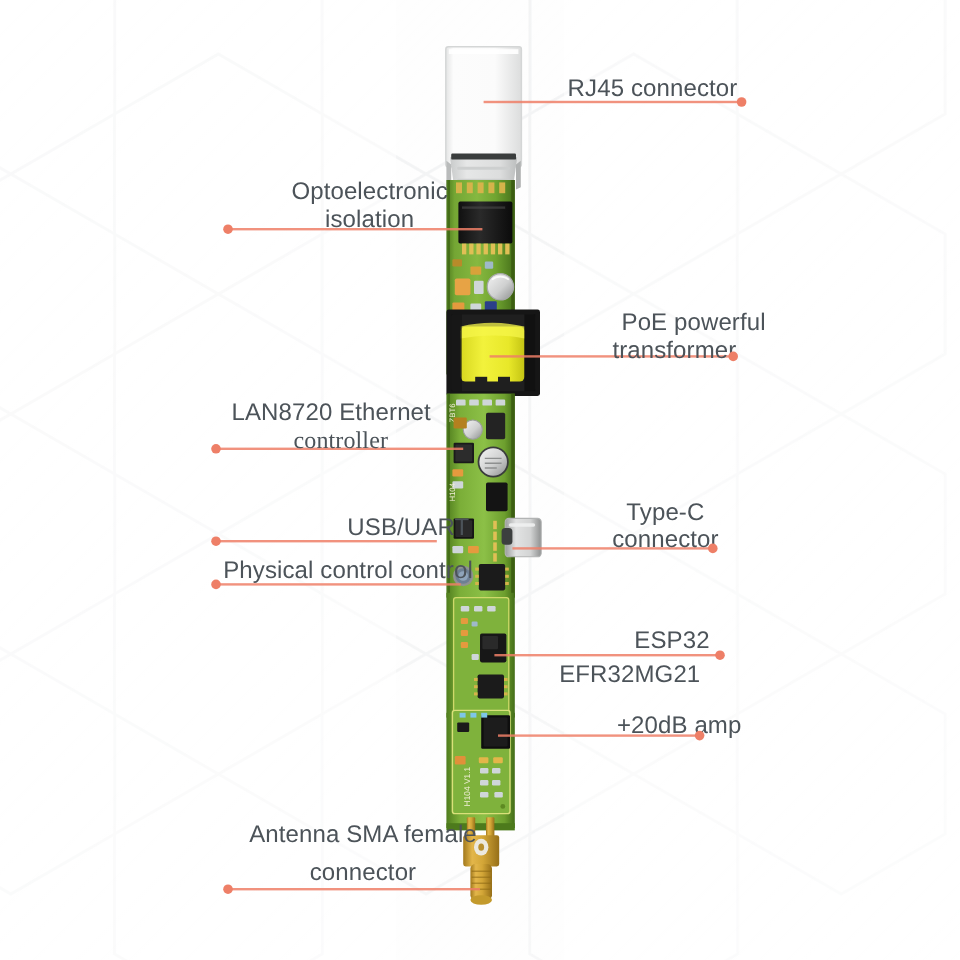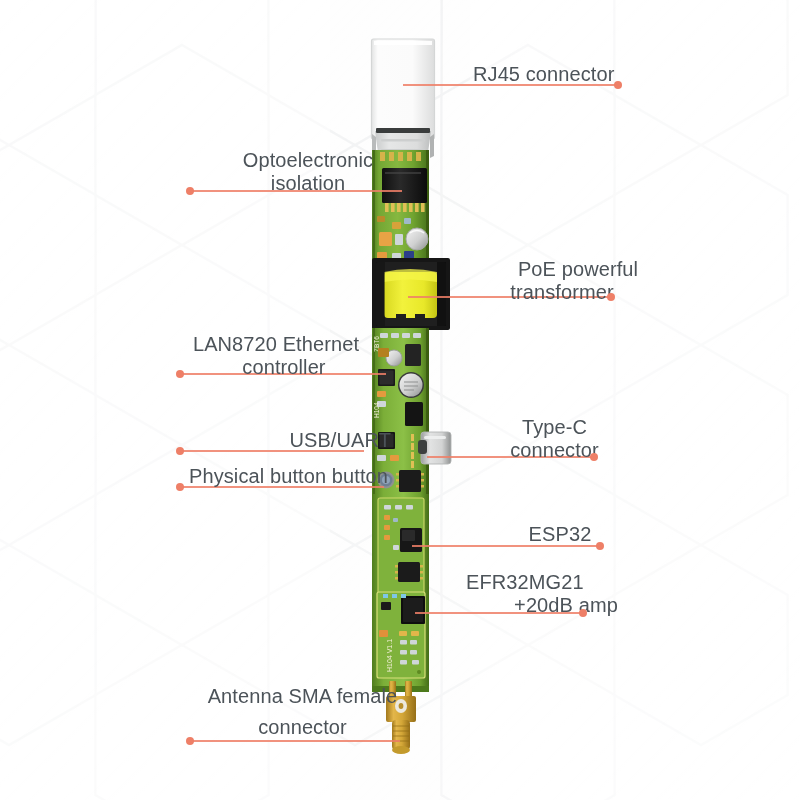--- a/index.html
+++ b/index.html
@@ -413,52 +413,52 @@
 
   <div class="callout">
     <div class="ctext al-c" style="left:478px; top:257px; width:200px;">PoE powerful</div>
     <div class="ctext al-c" style="left:462px; top:280px; width:200px;">transformer</div>
   </div>
   <div class="leader" style="left:408px; top:296px; width:203px;"></div>
   <div class="dot" style="left:607px; top:293px;"></div>
 
   <div class="callout">
     <div class="ctext al-c" style="left:168px; top:332px; width:216px;">LAN8720 Ethernet</div>
-    <div class="ctext al-c" style="left:176px; top:355px; width:216px;">controller</div>
+    <div class="ctext al-c" style="left:176px; top:355px; width:216px;font-family:Liberation Serif, serif;">controller</div>
   </div>
   <div class="leader" style="left:180px; top:373px; width:206px;"></div>
   <div class="dot" style="left:176px; top:370px;"></div>
 
   <div class="callout">
     <div class="ctext al-c" style="left:186px; top:428px; width:205px;text-align:right;">USB/UART</div>
   </div>
   <div class="leader" style="left:180px; top:450px; width:184px;"></div>
   <div class="dot" style="left:176px; top:447px;"></div>
 
   <div class="callout">
     <div class="ctext al-c" style="left:462px; top:415px; width:185px;">Type-C</div>
     <div class="ctext al-c" style="left:462px; top:438px; width:185px;">connector</div>
   </div>
   <div class="leader" style="left:427px; top:456px; width:167px;"></div>
   <div class="dot" style="left:590px; top:453px;"></div>
 
   <div class="callout">
-    <div class="ctext al-c" style="left:186px; top:464px; width:205px;">Physical button button</div>
+    <div class="ctext al-c" style="left:186px; top:464px; width:205px;">Physical control control</div>
   </div>
   <div class="leader" style="left:180px; top:486px; width:204px;"></div>
   <div class="dot" style="left:176px; top:483px;"></div>
 
   <div class="callout">
     <div class="ctext al-c" style="left:480px; top:522px; width:160px;">ESP32</div>
   </div>
   <div class="leader" style="left:412px; top:545px; width:188px;"></div>
   <div class="dot" style="left:596px; top:542px;"></div>
 
   <div class="callout">
-    <div class="ctext al-l" style="left:466px; top:570px; width:200px;">EFR32MG21</div>
+    <div class="ctext al-l" style="left:466px; top:550px; width:200px;">EFR32MG21</div>
     <div class="ctext al-l" style="left:466px; top:593px; width:200px;text-align:center;">+20dB amp</div>
   </div>
   <div class="leader" style="left:415px; top:612px; width:168px;"></div>
   <div class="dot" style="left:579px; top:609px;"></div>
 
   <div class="callout">
     <div class="ctext al-c" style="left:190px; top:684px; width:225px;">Antenna SMA female</div>
     <div class="ctext al-c" style="left:190px; top:715px; width:225px;">connector</div>
   </div>
   <div class="leader" style="left:190px; top:740px; width:210px;"></div>

